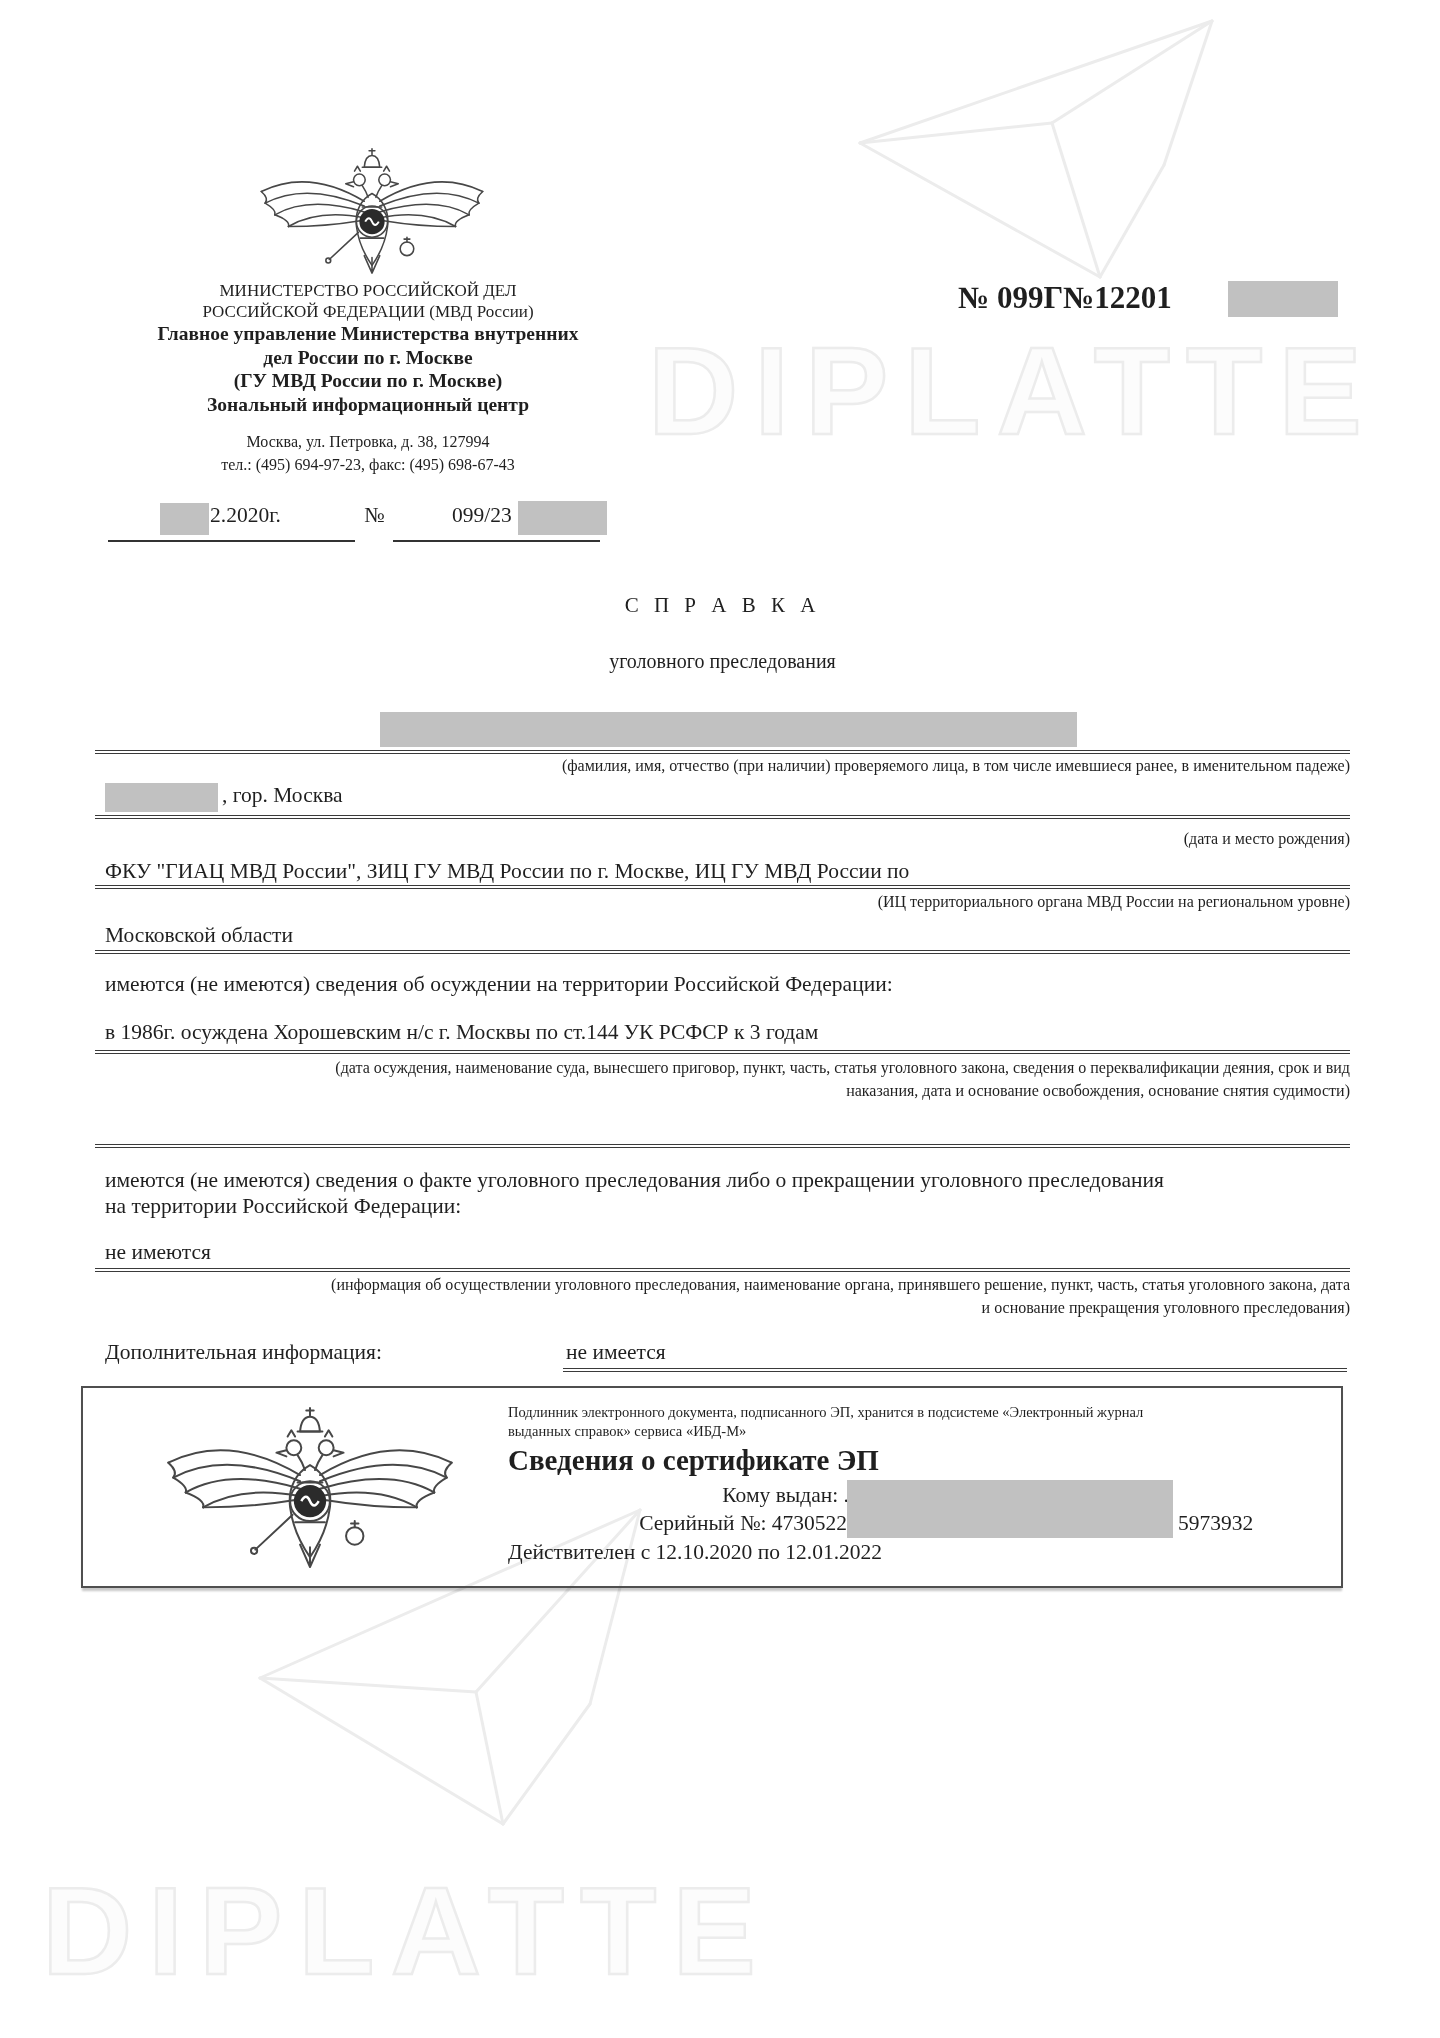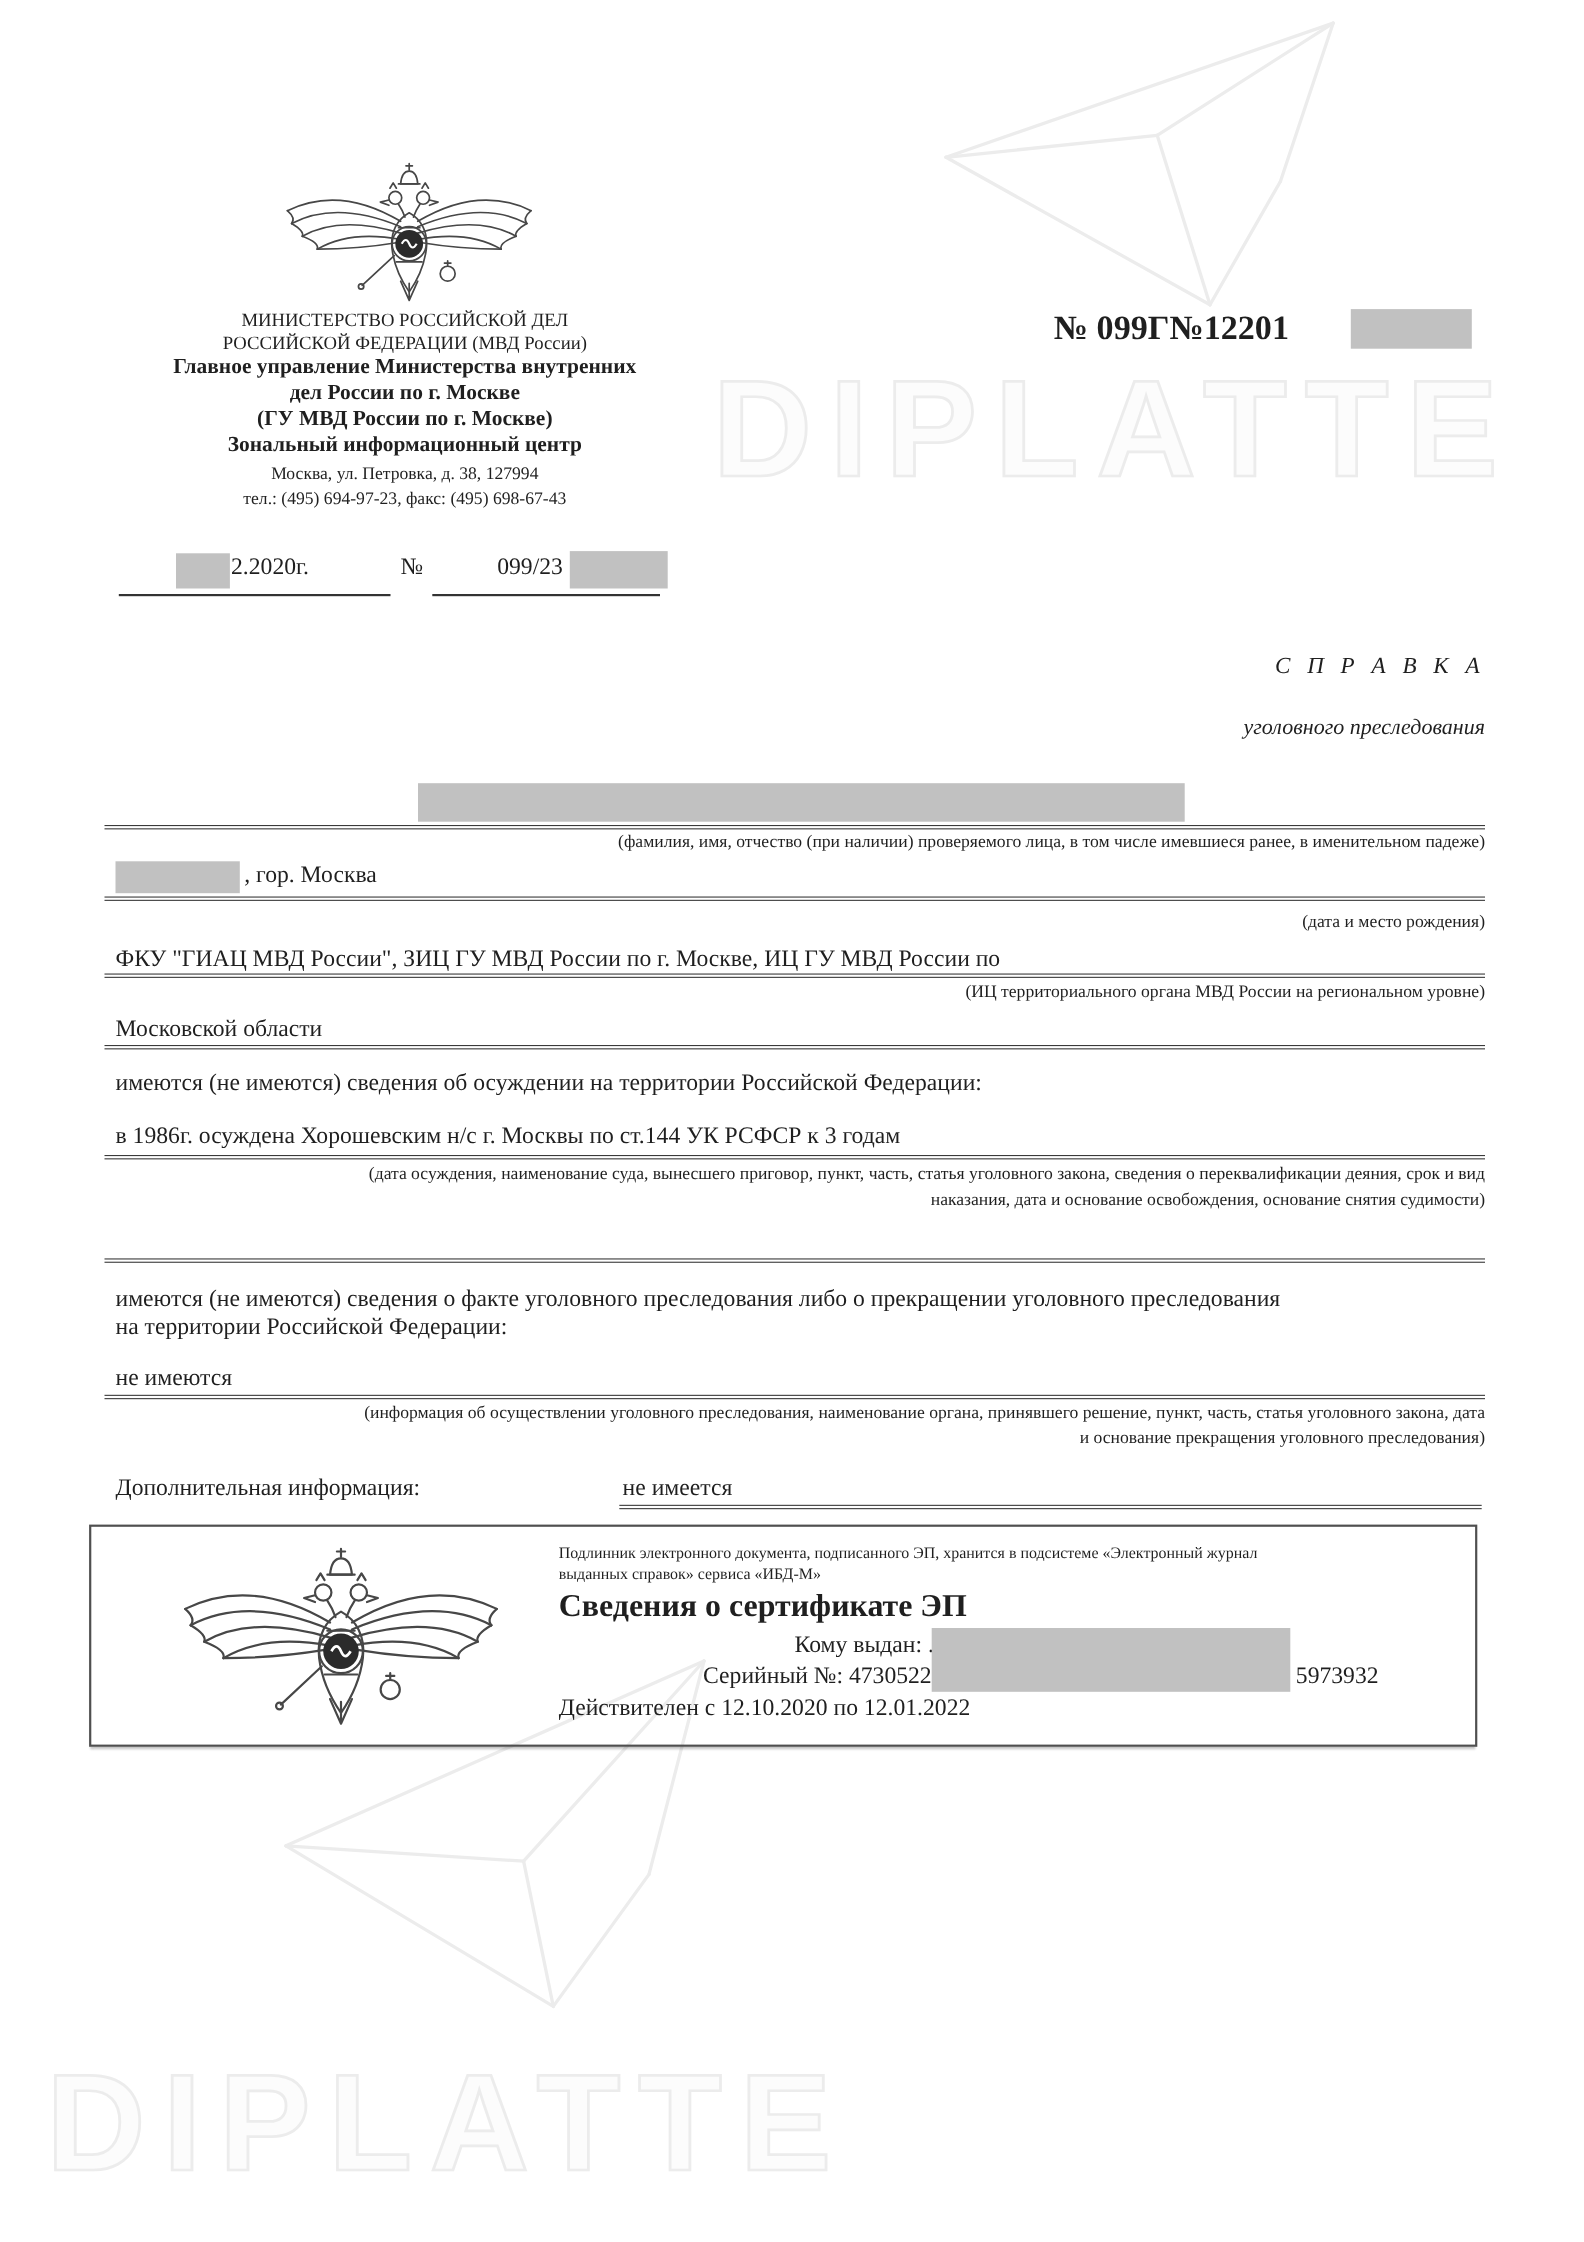--- a/index.html
+++ b/index.html
@@ -1,20 +1,20 @@
 <!DOCTYPE html>
 <html><head>
 <meta charset="utf-8">
 <style>
   html,body{margin:0;padding:0;background:#fff;}
   .canvas{position:relative;width:1440px;height:2038px;background:#ffffff;overflow:hidden;
           font-family:"Liberation Serif","DejaVu Serif",serif;color:#1f1f1f;}
   .abs{position:absolute;}
   .nw{white-space:nowrap;}
-  .c{text-align:right;font-style:italic;}
+  .c{text-align:center;}
   
   .rule{position:absolute;left:95px;width:1255px;height:0;border-top:4px double #3a3a3a;z-index:2;}
   
   .uline{position:absolute;height:2px;background:#333;z-index:2;}
   
   .red{position:absolute;background:#c1c1c1;z-index:3;}
   
   .cap{position:absolute;left:95px;width:1255px;text-align:right;font-size:16px;line-height:1.15;z-index:2;}
   .body-t{position:absolute;font-size:21.5px;line-height:1.15;z-index:2;}
   .hdr{position:absolute;left:68px;top:280px;width:600px;text-align:center;z-index:2;}
@@ -107,21 +107,21 @@
     <use href="#eagle"></use>
   </svg>
 
   <div class="hdr">
     <div class="h-org">МИНИСТЕРСТВО РОССИЙСКОЙ ДЕЛ</div>
     <div class="h-org">РОССИЙСКОЙ ФЕДЕРАЦИИ (МВД России)</div>
     <div class="h-bold">Главное управление Министерства внутренних</div>
     <div class="h-bold">дел России по г. Москве</div>
     <div class="h-bold">(ГУ МВД России по г. Москве)</div>
     <div class="h-bold">Зональный информационный центр</div>
-    <div class="h-small" style="margin-top:3px">Москва, ул. Петровка, д. 38, 127994</div>
+    <div class="h-small" style="margin-top:14px">Москва, ул. Петровка, д. 38, 127994</div>
     <div class="h-small">тел.: (495) 694-97-23, факс: (495) 698-67-43</div>
   </div>
 
   <div class="red" style="left:160px;top:503px;width:49px;height:32px"></div>
   <div class="body-t nw" style="left:210px;top:503px">2.2020г.</div>
   <div class="body-t nw" style="left:364px;top:503px">№</div>
   <div class="body-t nw" style="left:452px;top:503px">099/23</div>
   <div class="red" style="left:518px;top:501px;width:89px;height:34px"></div>
   <div class="uline" style="left:108px;top:540px;width:247px"></div>
   <div class="uline" style="left:393px;top:540px;width:207px"></div>

